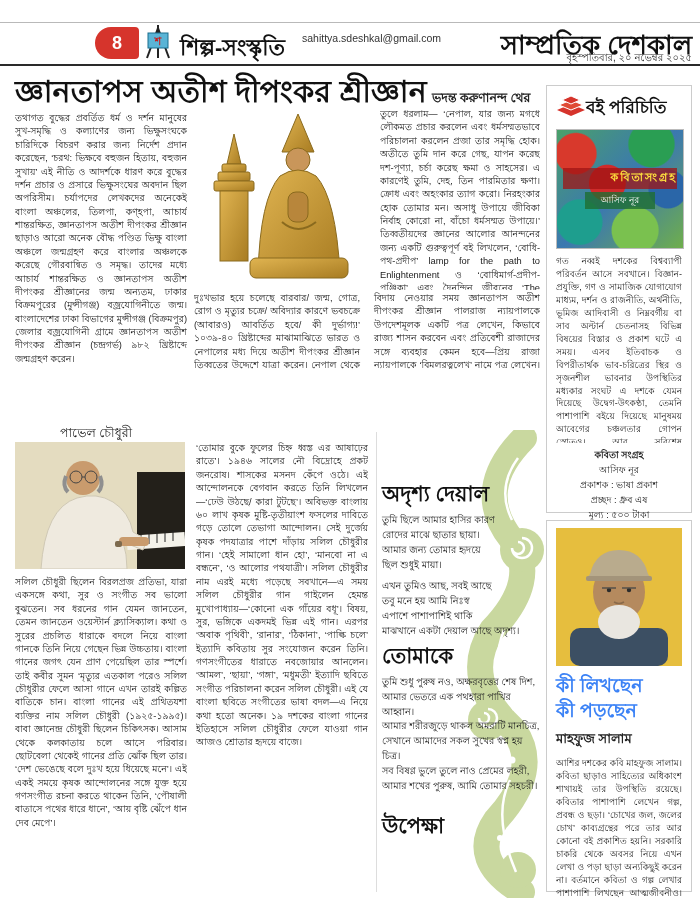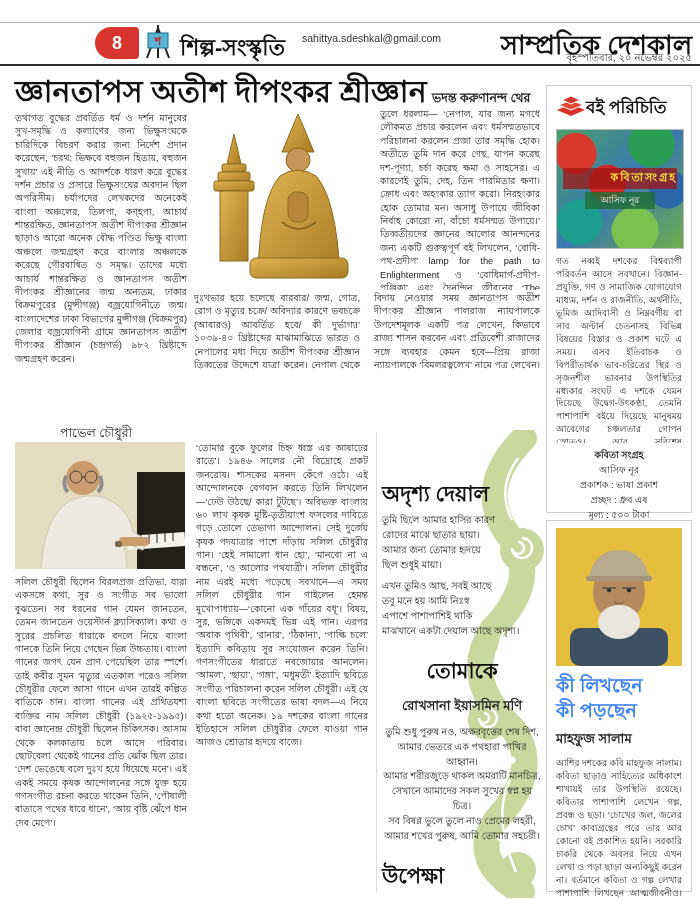--- a/index.html
+++ b/index.html
@@ -153,23 +153,22 @@
           <div class="pline">রোদের মাঝে ছাতার ছায়া।</div>
           <div class="pline">আমার জন্য তোমার হৃদয়ে</div>
           <div class="pline">ছিল শুধুই মায়া।</div>
           <div class="pline"></div>
           <div class="pline">এখন তুমিও আছ, সবই আছে</div>
           <div class="pline">তবু মনে হয় আমি নিঃস্ব</div>
           <div class="pline">এপাশে পাশাপাশিই থাকি</div>
           <div class="pline">মাঝখানে একটা দেয়াল আছে অদৃশ্য।</div>
         </div>
     </div>
-    <div class="poem" style="margin-top:16px;text-align:center;">
+    <div class="poem" style="margin-top:1px;">
       <div class="poemtitle">তোমাকে</div>
-      <div class="poemauthor" style="margin:6px 0 8px;">রোখসানা ইয়াসমিন মণি</div>
       <div>
           <div class="pline">তুমি শুধু পুরুষ নও, অক্ষরবৃত্তের শেষ দিশ,</div>
           <div class="pline">আমার ভেতরে এক পথহারা পাখির আহ্বান।</div>
           <div class="pline">আমার শরীরজুড়ে থাকল অমরাটি মানচিত্র,</div>
           <div class="pline">সেখানে আমাদের সকল সুখের স্বপ্ন হয় চিত্র।</div>
           <div class="pline">সব বিষণ্ণ ভুলে তুলে নাও প্রেমের লহরী,</div>
           <div class="pline">আমার শখের পুরুষ, আমি তোমার সহচরী।</div>
         </div>
     </div>
     <div class="poem" style="margin-top:16px;">

